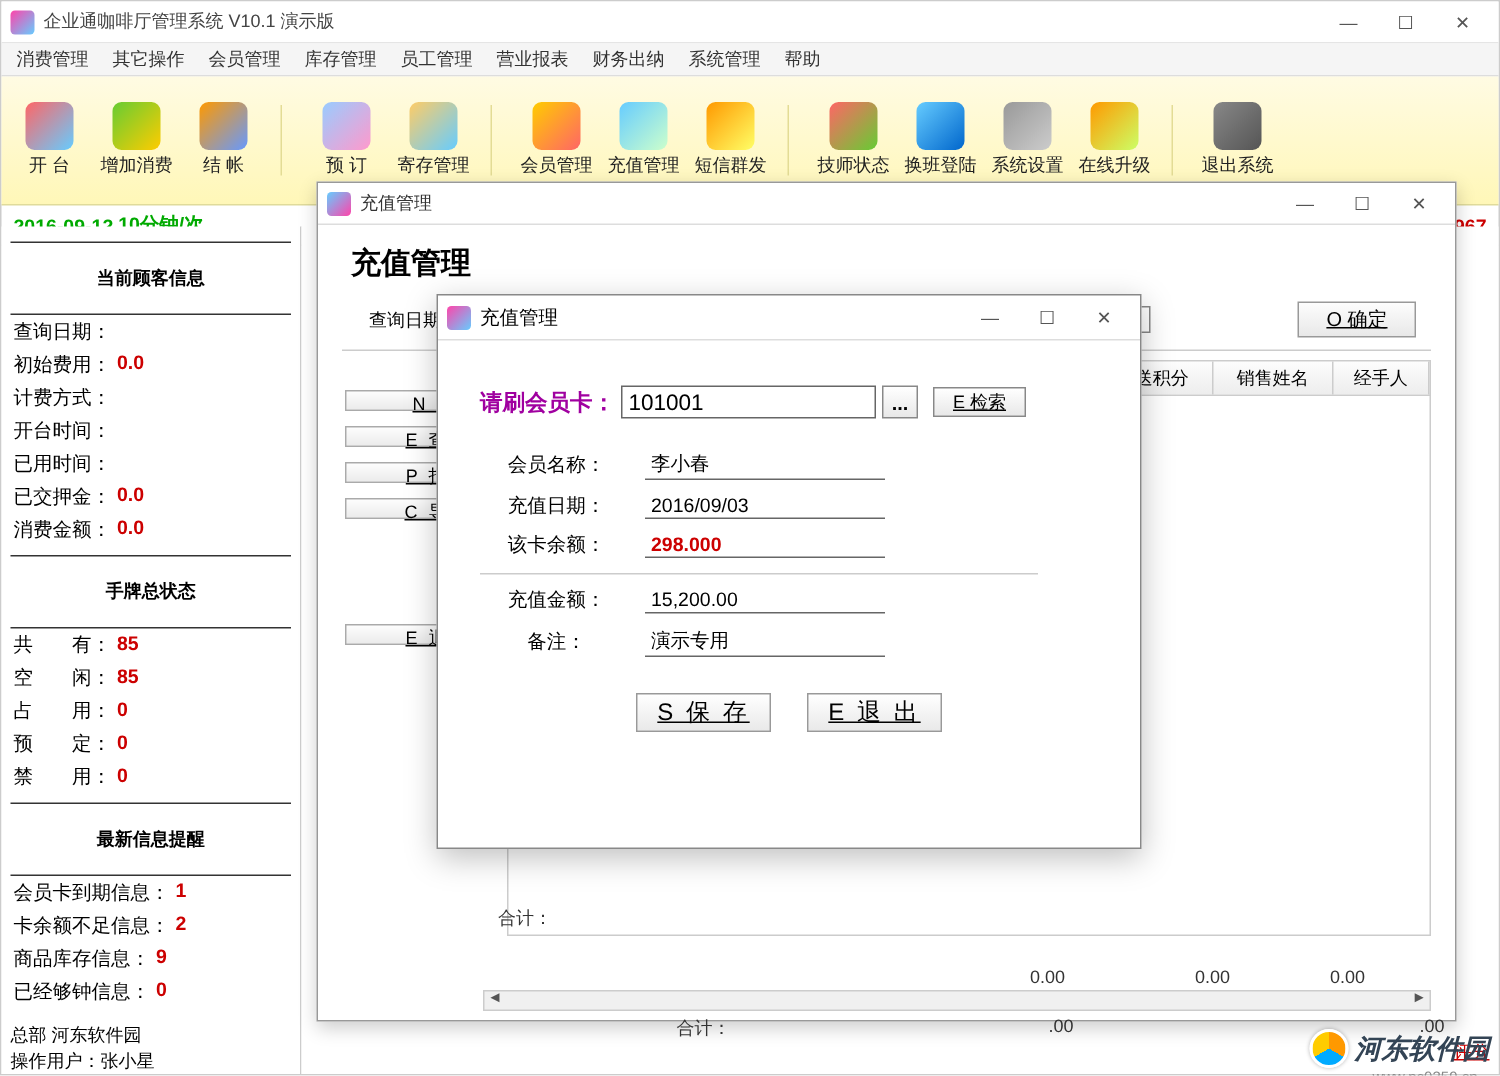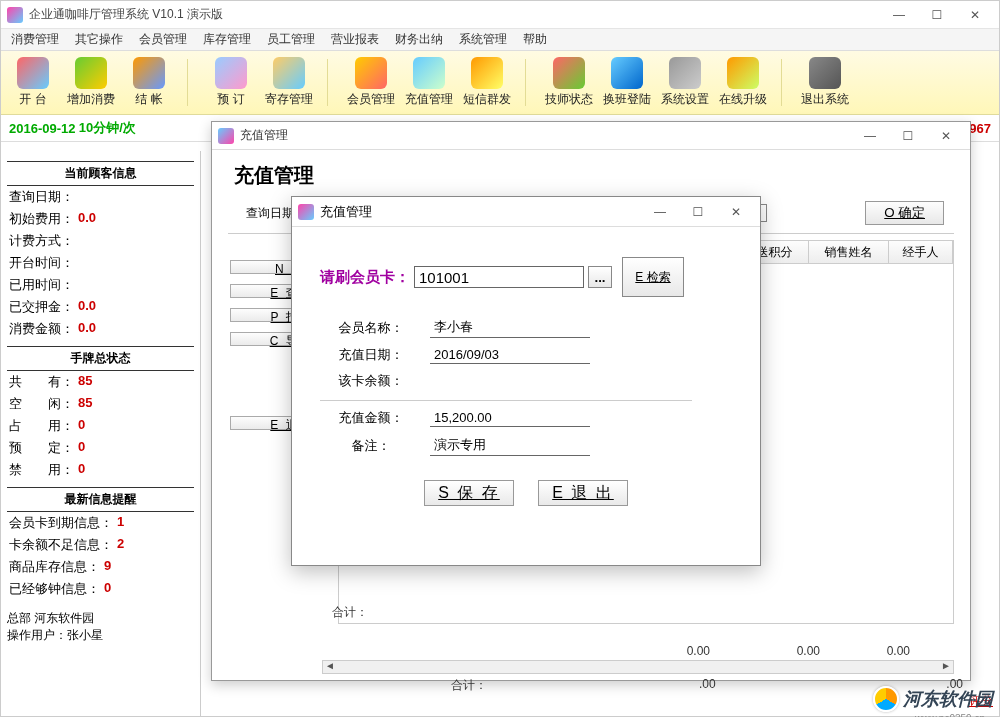--- a/index.html
+++ b/index.html
@@ -7,34 +7,34 @@
 
 .main-window { position: absolute; inset: 0; background: #fff; border: 1px solid #ccc; }
 .title-bar { height: 28px; background: #fff; display: flex; align-items: center; padding: 0 6px; border-bottom: 1px solid #e5e5e5; }
 .title-bar .ticon { width: 16px; height: 16px; border-radius: 3px; margin-right: 6px; background: linear-gradient(135deg,#f4a 0,#6cf 100%); }
 .title-bar .ttl { flex: 1; color: #444; font-size: 12px; }
 .win-btns { display: flex; gap: 2px; }
 .win-btn { width: 36px; height: 24px; display: flex; align-items: center; justify-content: center; color: #555; cursor: pointer; }
 .menu-bar { height: 22px; background: #f5f5f5; display: flex; align-items: center; padding: 0 4px; gap: 4px; border-bottom: 1px solid #ddd; }
 .menu-item { padding: 2px 6px; color: #333; cursor: pointer; }
 
-.toolbar { background: linear-gradient(#fffbe3,#fff7b8); display: flex; padding: 4px 6px; gap: 10px; border-bottom: 1px solid #e0db9b; }
+.toolbar { background: linear-gradient(#fffbe3,#fff7b8); display: flex; padding: 15px 6px; gap: 10px; border-bottom: 1px solid #e0db9b; }
 .tool-group { display: flex; gap: 6px; }
 .tool-btn { display: flex; flex-direction: column; align-items: center; width: 52px; padding: 2px 0; cursor: pointer; }
 .tool-btn .ic { width: 32px; height: 32px; border-radius: 6px; margin-bottom: 2px; }
 .tool-btn span { font-size: 12px; color: #222; }
 .sep { width: 6px; border-left: 1px solid #e3dc95; margin: 4px 2px; }
 
 .status-row { display:flex; align-items:center; padding: 4px 8px; border-bottom:1px solid #ddd; font-size:13px; font-family:"SimSun"; }
 .status-row .sd { color:#0a0; font-weight:bold; }
 .status-row .right-num { margin-left:auto; color:#c00; font-weight:bold; }
 
 .content { position: absolute; left:0; right:0; top:150px; bottom:0; display:flex; }
 .sidebar { width: 200px; background:#fff; border-right:1px solid #ccc; padding: 4px 6px; overflow:hidden; }
-.panel-title { font-weight:bold; text-align:center; border-top:1px solid #333; border-bottom:1px solid #333; padding:3px 0; margin-top:6px; background:#fff; }
+.panel-title { font-weight:bold; text-align:center; border-top:1px solid #333; border-bottom:1px solid #333; padding:15px 0; margin-top:6px; background:#fff; }
 .kv { display:flex; padding:2px 2px; font-family:"SimSun"; font-size:13px; }
 .kv .k { color:#000; }
 .kv .v { margin-left:4px; }
 .red { color:#c00; font-weight:bold; }
 
 .main-area { flex:1; position:relative; background:#fff; }
 
 
 .sub-window { position:absolute; left:10px; top:-30px; width:760px; height:560px; background:#fff; border:1px solid #999; box-shadow:0 4px 12px rgba(0,0,0,.2); }
 .sub-title { height:28px; display:flex; align-items:center; padding:0 6px; border-bottom:1px solid #ddd; background:#fff; }
@@ -67,21 +67,21 @@
 
 .dialog { position:absolute; left:290px; top:195px; width:470px; height:370px; background:#fff; border:1px solid #888; box-shadow:0 6px 20px rgba(0,0,0,.25); z-index:20; }
 .dlg-title { height:30px; display:flex; align-items:center; padding:0 6px; border-bottom:1px solid #ddd; }
 .dlg-title .ticon2 { width:16px;height:16px;background:linear-gradient(135deg,#f4a,#6cf);border-radius:3px;margin-right:6px;}
 .dlg-title .t { flex:1; font-size:13px; }
 .dlg-body { padding:18px 28px; }
 .scan-row { display:flex; align-items:center; margin:12px 0 20px; }
 .scan-row .prompt { color:#a000a0; font-size:15px; font-weight:bold; font-family:"SimSun"; }
 .scan-input { border:1px solid #666; width:170px; height:22px; font-size:15px; padding:0 4px; margin:0 4px; }
 .dots-btn { width:24px; height:22px; border:1px solid #888; background:linear-gradient(#fff,#e8e8e8); font-weight:bold; cursor:pointer; }
-.esr { width:62px; height:40px; border:1px solid #888; background:linear-gradient(#fff,#e8e8e8); margin-left:10px; cursor:pointer; text-decoration:underline; font-size:12px;}
+.esr { width:62px; height:20px; border:1px solid #888; background:linear-gradient(#fff,#e8e8e8); margin-left:10px; cursor:pointer; text-decoration:underline; font-size:12px;}
 .fld-row { display:flex; align-items:center; margin:8px 0; font-family:"SimSun"; font-size:13px; }
 .fld-row .flab { width:110px; text-align:center; padding-right:8px; }
 .fld-row .fval { border-bottom:1px solid #666; min-width:160px; padding:1px 4px; font-size:13px; }
 .fld-row .fval.red { color:#c00; }
 .divider { border-top:1px solid #ccc; margin:10px 40px 6px 0; }
 .dlg-foot { display:flex; justify-content:center; gap:24px; margin-top:24px; }
 .dlg-btn { width:90px; height:26px; border:1px solid #999; background:linear-gradient(#fff,#e9e9e9); text-decoration:underline; font-size:16px; cursor:pointer; letter-spacing:2px;}
 
 .bottom-sum { position:absolute; left:210px; right:6px; bottom:22px; display:flex; font-family:"SimSun"; font-size:12px; color:#333; }
 .bottom-sum .l0 { width:90px; padding-left:40px;}
@@ -375,20 +375,21 @@
           <div class="fld-row">
             <div class="flab">会员名称：</div>
             <div class="fval ">李小春</div>
           </div>
           <div class="fld-row">
             <div class="flab">充值日期：</div>
             <div class="fval ">2016/09/03</div>
           </div>
           <div class="fld-row">
             <div class="flab">该卡余额：</div>
+            <div class="fval red">298.000</div>
           </div>
         </div>
       <div class="divider"></div>
       <div id="drows2">
           <div class="fld-row">
             <div class="flab">充值金额：</div>
             <div class="fval ">15,200.00</div>
           </div>
           <div class="fld-row">
             <div class="flab">备注：</div>

